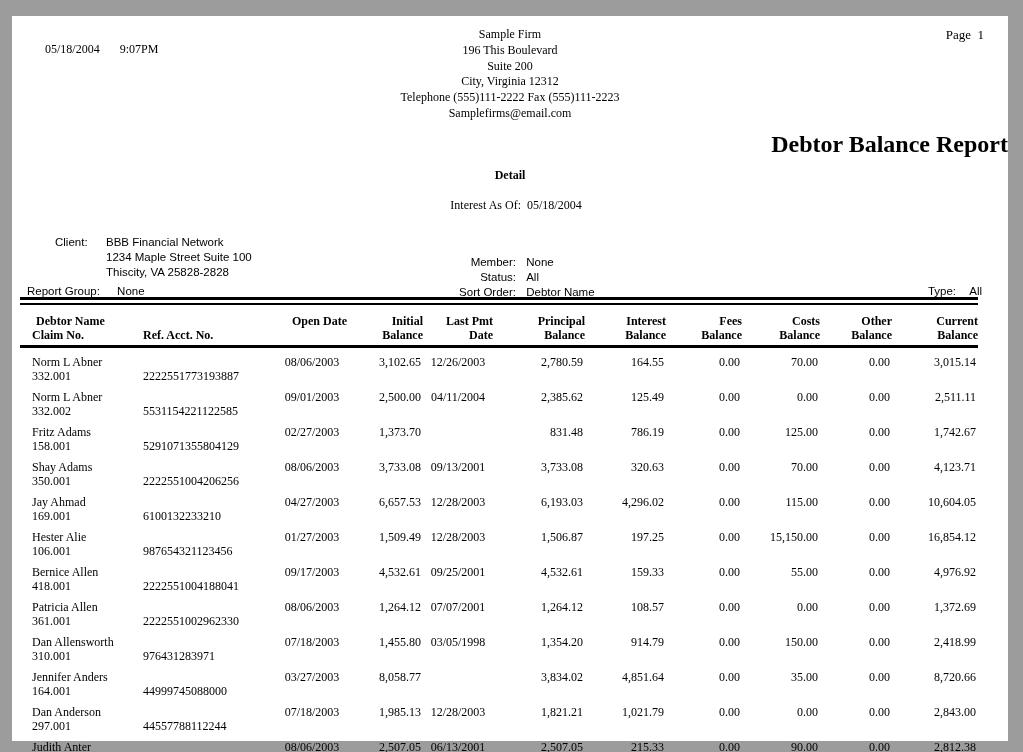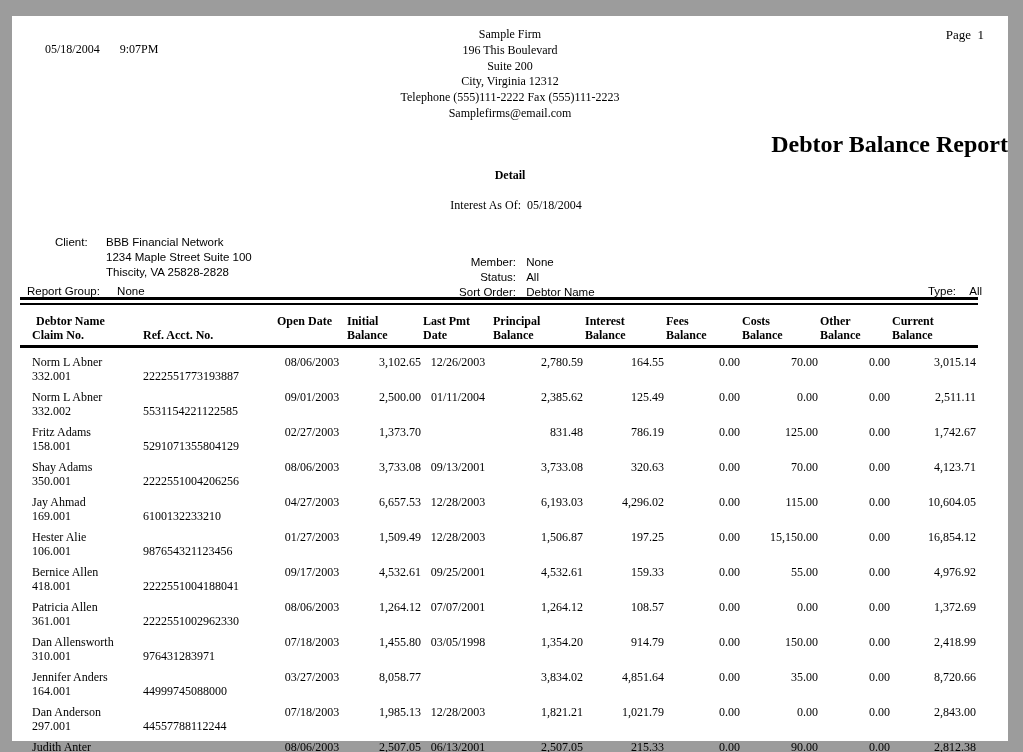--- a/index.html
+++ b/index.html
@@ -50,21 +50,21 @@
   
   table{
     table-layout:fixed;border-collapse:collapse;
     width:958px;margin:3px 0 0 8px;
     font-size:12px;
   }
   thead th{font-weight:bold;vertical-align:top;padding:6px 0 3px;}
   thead tr{border-bottom:3px solid #000;}
   th div{line-height:14px;min-height:14px;}
   .h-l{text-align:left;}
-  .h-c{text-align:left;}
+  .h-c{text-align:right;}
   .h-name div:first-child{padding-left:16px;}
   .h-name div:last-child{padding-left:12px;}
   .h-ref div{padding-left:5px;}
   tbody td{vertical-align:top;padding:7px 0 0;}
   tbody td div{line-height:14px;min-height:14px;white-space:nowrap;overflow:hidden;}
   .c-name{text-align:left;}
   .c-name div{padding-left:12px;}
   .c-ref{text-align:left;}
   .c-ref div{padding-left:5px;}
   .c-date{text-align:center;}
@@ -250,21 +250,21 @@
             <div>&nbsp;</div>
             <div>5531154221122585</div>
           </td>
           <td class="c-date">
             <div>09/01/2003</div>
           </td>
           <td class="c-num">
             <div>2,500.00</div>
           </td>
           <td class="c-date">
-            <div>01/11/2004</div>
+            <div>04/11/2004</div>
           </td>
           <td class="c-num">
             <div>2,385.62</div>
           </td>
           <td class="c-num">
             <div>125.49</div>
           </td>
           <td class="c-num">
             <div>0.00</div>
           </td>

